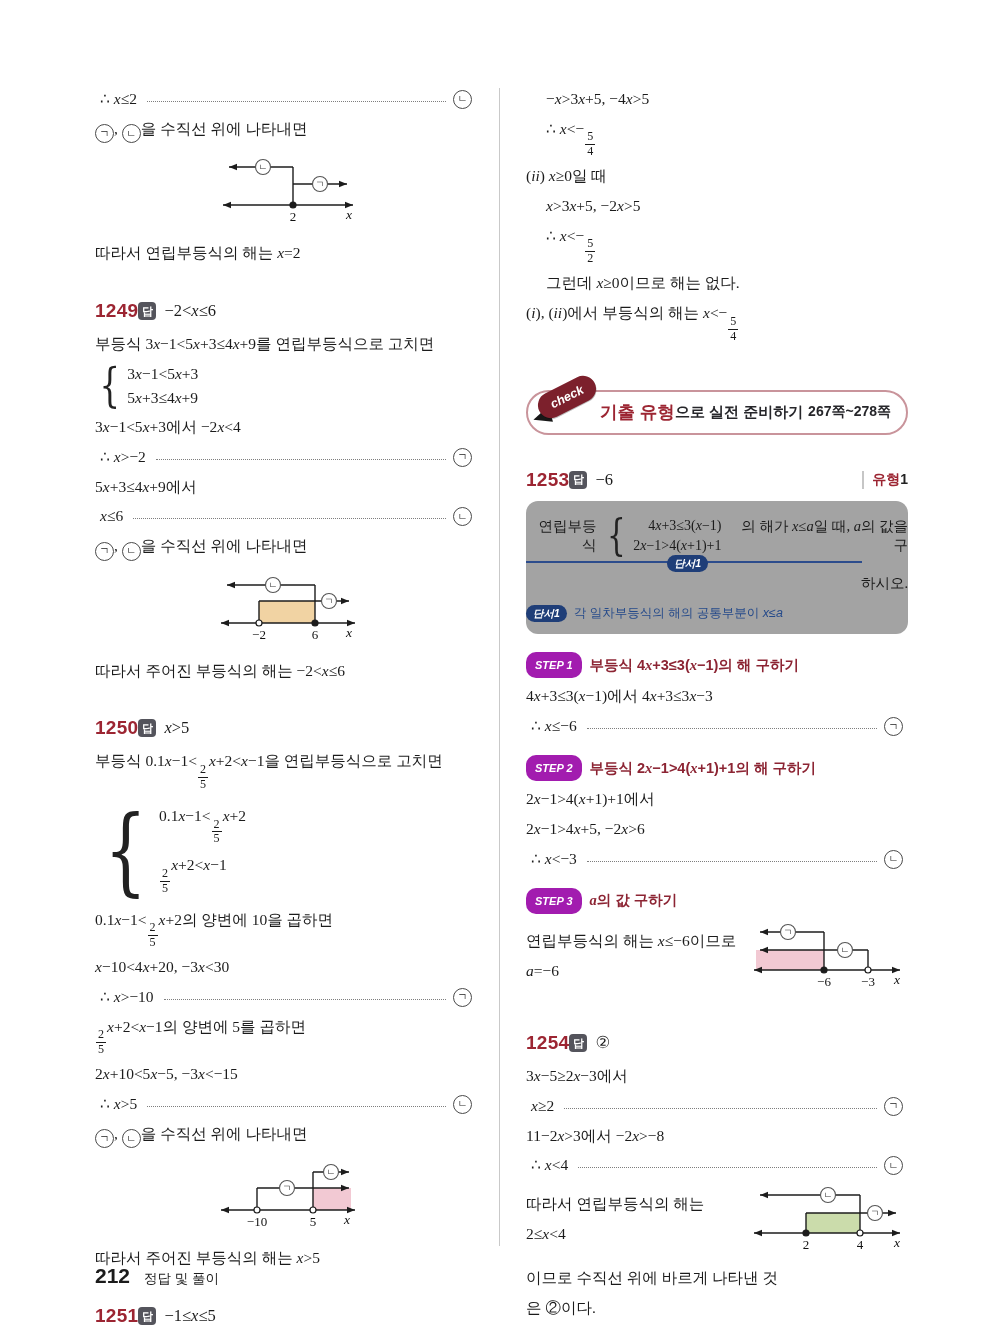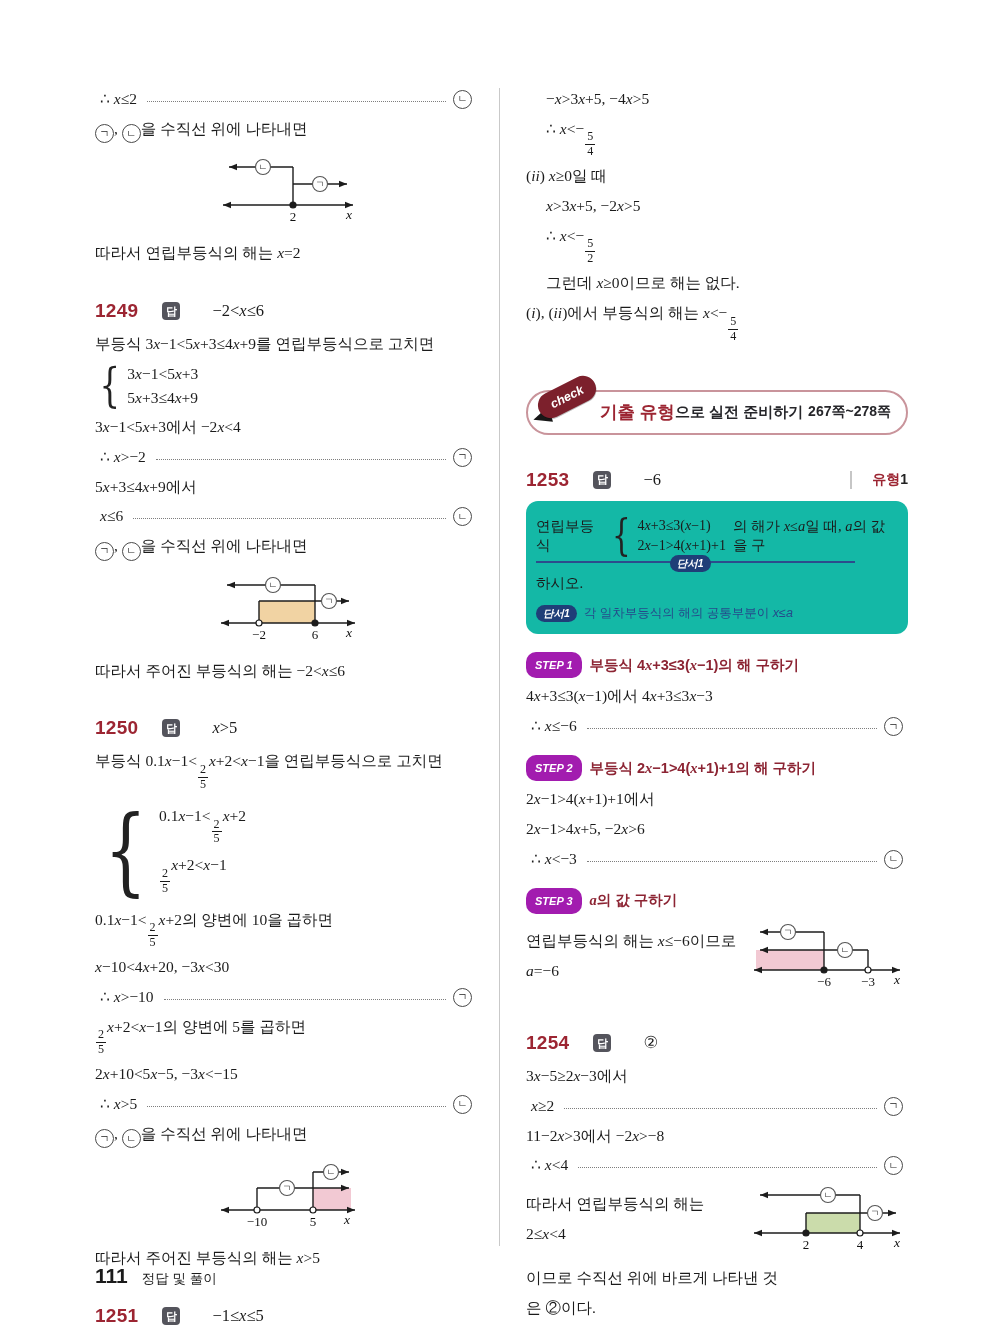--- a/index.html
+++ b/index.html
@@ -16,28 +16,28 @@
   .leader{flex:1;border-bottom:1.6px dotted #7e7e7e;height:0;margin:0 7px 0 10px;transform:translateY(2px);}
   .clabel{display:inline-flex;align-items:center;justify-content:center;flex:none;
           width:17px;height:17px;border:1.2px solid #4a4a4a;border-radius:50%;
           font-size:10px;font-family:"Liberation Sans",sans-serif;background:#fff;
           vertical-align:-3px;line-height:1;}
   i{font-style:italic;}
   .frac{display:inline-flex;flex-direction:column;align-items:center;font-size:0.78em;
         line-height:1.15;vertical-align:-0.55em;margin:0 1px;}
   .frac .fd{border-top:1.2px solid currentColor;padding:0 2px;}
   .frac .fn{padding:0 2px;}
-  .header{display:flex;align-items:center;gap:24px;margin:34px 0 10px;
+  .header{display:flex;align-items:center;gap:0;margin:34px 0 10px;
           font-family:"Liberation Sans",sans-serif;}
   .header .num{font-size:19px;font-weight:bold;color:#9c2532;letter-spacing:0.3px;}
   .header .abadge{width:18px;height:18px;background:#54545c;color:#fff;border-radius:4px;
                   font-size:11px;font-weight:bold;display:flex;align-items:center;justify-content:center;flex:none;}
   .header .ans{font-family:"Liberation Serif",serif;font-size:16.5px;margin-left:8px;}
   .header .tag{margin-left:auto;font-size:14px;font-weight:bold;border-left:2px solid #c6c6c6;
-               padding-left:20px;color:#222;}
+               padding-left:8px;color:#222;}
   .header .tag .tem{color:#9c2532;}
   .sys{display:flex;align-items:center;margin:4px 0;}
   .sys .brace{font-size:46px;font-weight:100;line-height:0.9;margin-right:3px;
               transform:scaleX(0.7);font-family:"DejaVu Serif",serif;color:#222;}
   .sys.tall .brace{font-size:96px;}
   .sys .sl{font-size:15.5px;line-height:1.55;}
   .sys.tall .sl{margin:7px 0;}
   .diagwrap{margin:10px 0 8px 118px;}
   .wd{display:flex;align-items:flex-start;justify-content:space-between;margin:2px 0;}
   .wd .wdl{flex:1;padding-top:4px;}
@@ -47,21 +47,21 @@
           font-family:"Liberation Sans",sans-serif;background:#fff;}
   .ribbon{position:absolute;left:8px;top:-8px;width:62px;height:26px;background:#7c202c;
           border-radius:14px;transform:rotate(-27deg);color:#fff;display:flex;align-items:center;
           justify-content:center;font-style:italic;font-weight:bold;font-size:12.5px;
           font-family:"Liberation Sans",sans-serif;box-shadow:0 1px 0 rgba(0,0,0,0.25);}
   .fold{position:absolute;left:5px;top:17px;width:0;height:0;border-top:8px solid transparent;
         border-bottom:8px solid transparent;border-right:18px solid #171717;transform:rotate(-18deg);}
   .banner .bte{color:#9c2532;font-size:17.5px;font-weight:bold;}
   .banner .btr{color:#26262a;font-size:15px;font-weight:bold;}
   .banner .bp{margin-left:auto;font-weight:bold;font-size:14px;color:#26262a;}
-  .qbox{background:#14b8a6;border-radius:12px;padding:15px 10px 12px;margin:10px 0 18px;font-size:14.5px;}
+  .qbox{background:#a3a3a3;border-radius:12px;padding:15px 0 12px;margin:10px 0 18px;font-size:14.5px;text-align:right;}
   .qrow{display:flex;align-items:center;gap:7px;}
   .qrow .sys{margin:0;}
   .qrow .sys .sl{font-size:14px;line-height:1.45;}
   .qrow .sys .brace{font-size:42px;}
   .quline{position:relative;border-top:2px solid #2c4c8c;width:88%;margin:5px 0 0;}
   .cluebadge{background:#1f3e78;color:#fff;border-radius:9px;font-size:10.5px;padding:1.5px 7px;
              font-family:"Liberation Sans",sans-serif;font-weight:bold;line-height:1.3;font-style:italic;}
   .quline .cluebadge{position:absolute;left:42%;top:-8px;}
   .qcont{margin-top:11px;}
   .qclue{display:flex;align-items:center;gap:7px;margin-top:12px;font-size:12.5px;color:#254a8a;
@@ -368,15 +368,15 @@
           <circle cx="80" cy="14" r="7.5" fill="#fff" stroke="#555" stroke-width="1.1"></circle>
           <text x="80" y="17.4" text-anchor="middle" font-size="9" font-family="&quot;Liberation Sans&quot;,sans-serif" fill="#333">ㄴ</text>
           <circle cx="127" cy="32" r="7.5" fill="#fff" stroke="#555" stroke-width="1.1"></circle>
           <text x="127" y="35.4" text-anchor="middle" font-size="9" font-family="&quot;Liberation Sans&quot;,sans-serif" fill="#333">ㄱ</text>
         </svg></div>
     </div>
     <div class="line">이므로 수직선 위에 바르게 나타낸 것</div>
     <div class="line">은 ②이다.</div>
   </div>
 <div class="footer">
-  <span class="pn">111</span>
+  <span class="pn">212</span>
   <span class="pl">정답 및 풀이</span>
 </div>
 
 </body></html>

